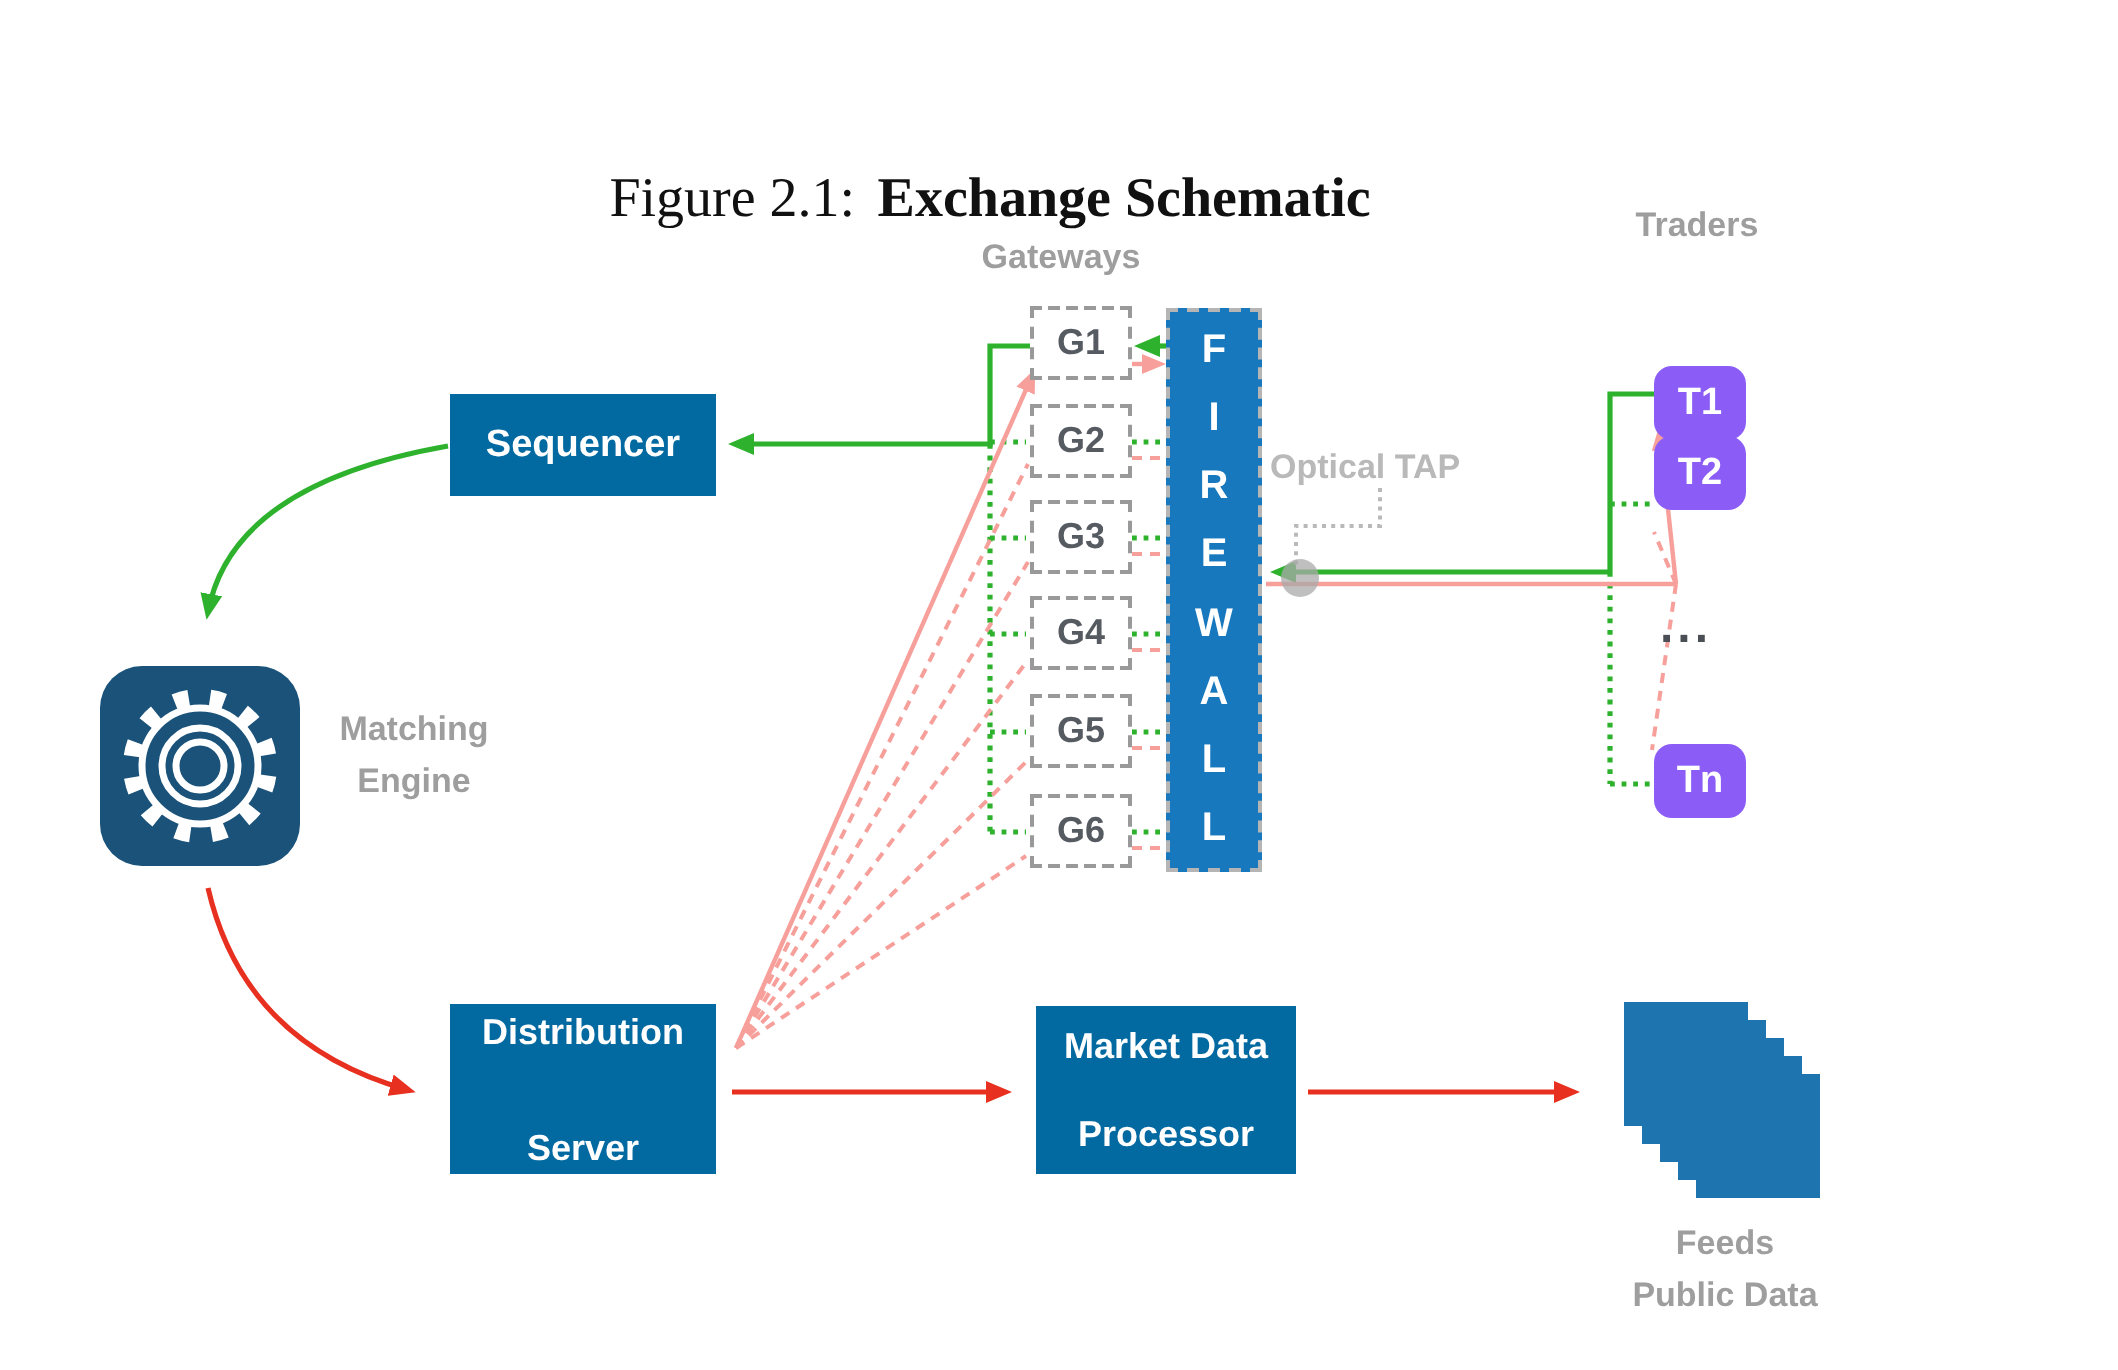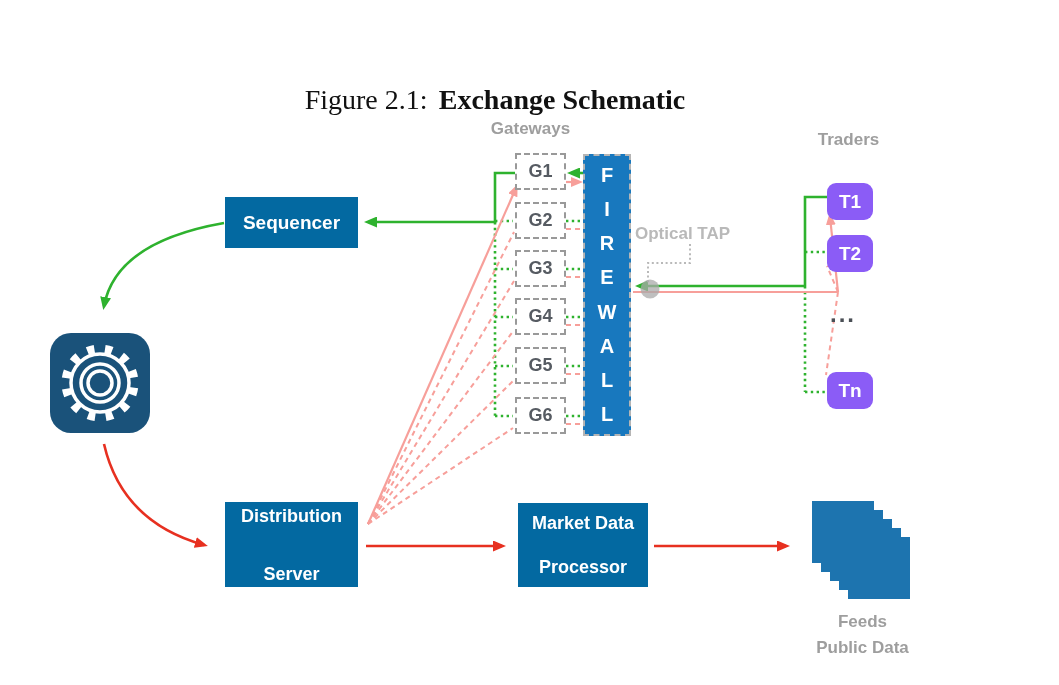--- a/index.html
+++ b/index.html
@@ -12,21 +12,21 @@
   .fig-title .bold{font-weight:bold;margin-left:0.4em;}
   
   .bluebox{background:#0369a1;color:#fff;font-weight:bold;display:flex;flex-direction:column;
            align-items:center;justify-content:center;text-align:center;box-sizing:border-box;}
   .seq{left:225px;top:197px;width:133px;height:51px;font-size:19px;}
   .dist{left:225px;top:502px;width:133px;height:85px;font-size:18px;line-height:26px;gap:32px;}
   .mdp{left:518px;top:503px;width:130px;height:84px;font-size:18px;line-height:26px;gap:18px;}
   
   .graylabel{color:#9e9e9e;font-weight:bold;font-size:17px;text-align:center;line-height:26px;}
   .gateways-h{left:483px;top:116px;width:95px;}
-  .traders-h{left:806px;top:127px;width:85px;}
+  .traders-h{left:806px;top:100px;width:85px;}
   .me-label{left:157px;top:352px;width:100px;}
   .feeds-label{left:805px;top:609px;width:115px;}
   .tap-label{left:635px;top:224px;width:110px;color:#b9b9b9;text-align:left;line-height:20px;}
   
   .gbox{left:515px;width:51px;height:37px;background:#fff;border:2px dashed #999;
         box-sizing:border-box;color:#565b62;font-weight:bold;font-size:18px;
         display:flex;align-items:center;justify-content:center;}
   
   .firewall{left:583px;top:154px;width:48px;height:282px;background:#1878be;
             border:2px dashed #b5b5b5;box-sizing:border-box;}
@@ -127,20 +127,24 @@
   </div>
 
   <div class="abs me-icon">
     <svg width="100" height="100" viewBox="0 0 100 100">
       <circle cx="50" cy="50" r="34" fill="none" stroke="#fff" stroke-width="9" stroke-dasharray="7.2 10.6" transform="rotate(8 50 50)"></circle>
       <circle cx="50" cy="50" r="29" fill="none" stroke="#fff" stroke-width="3.5"></circle>
       <circle cx="50" cy="50" r="19" fill="none" stroke="#fff" stroke-width="3.5"></circle>
       <circle cx="50" cy="50" r="12" fill="none" stroke="#fff" stroke-width="3.5"></circle>
     </svg>
   </div>
+  <div class="abs graylabel me-label">
+    <div>Matching</div>
+    <div>Engine</div>
+  </div>
 
   <div class="abs graylabel gateways-h">Gateways</div>
   <div class="abs gbox" style="top:153px">G1</div>
   <div class="abs gbox" style="top:202px">G2</div>
   <div class="abs gbox" style="top:250px">G3</div>
   <div class="abs gbox" style="top:298px">G4</div>
   <div class="abs gbox" style="top:347px">G5</div>
   <div class="abs gbox" style="top:397px">G6</div>
 
   <div class="abs firewall">
@@ -153,21 +157,21 @@
         <span>A</span>
         <span>L</span>
         <span>L</span>
       </div>
   </div>
 
   <div class="abs graylabel tap-label">Optical TAP</div>
 
   <div class="abs graylabel traders-h">Traders</div>
   <div class="abs tbox" style="top:183px">T1</div>
-  <div class="abs tbox" style="top:235px">T2</div>
+  <div class="abs tbox" style="top:218px">T2</div>
   <div class="abs t-ellipsis">...</div>
   <div class="abs tbox" style="top:372px">Tn</div>
 
   <div class="abs bluebox dist">
     <div>Distribution</div>
     <div>Server</div>
   </div>
 
   <div class="abs bluebox mdp">
     <div>Market Data</div>

